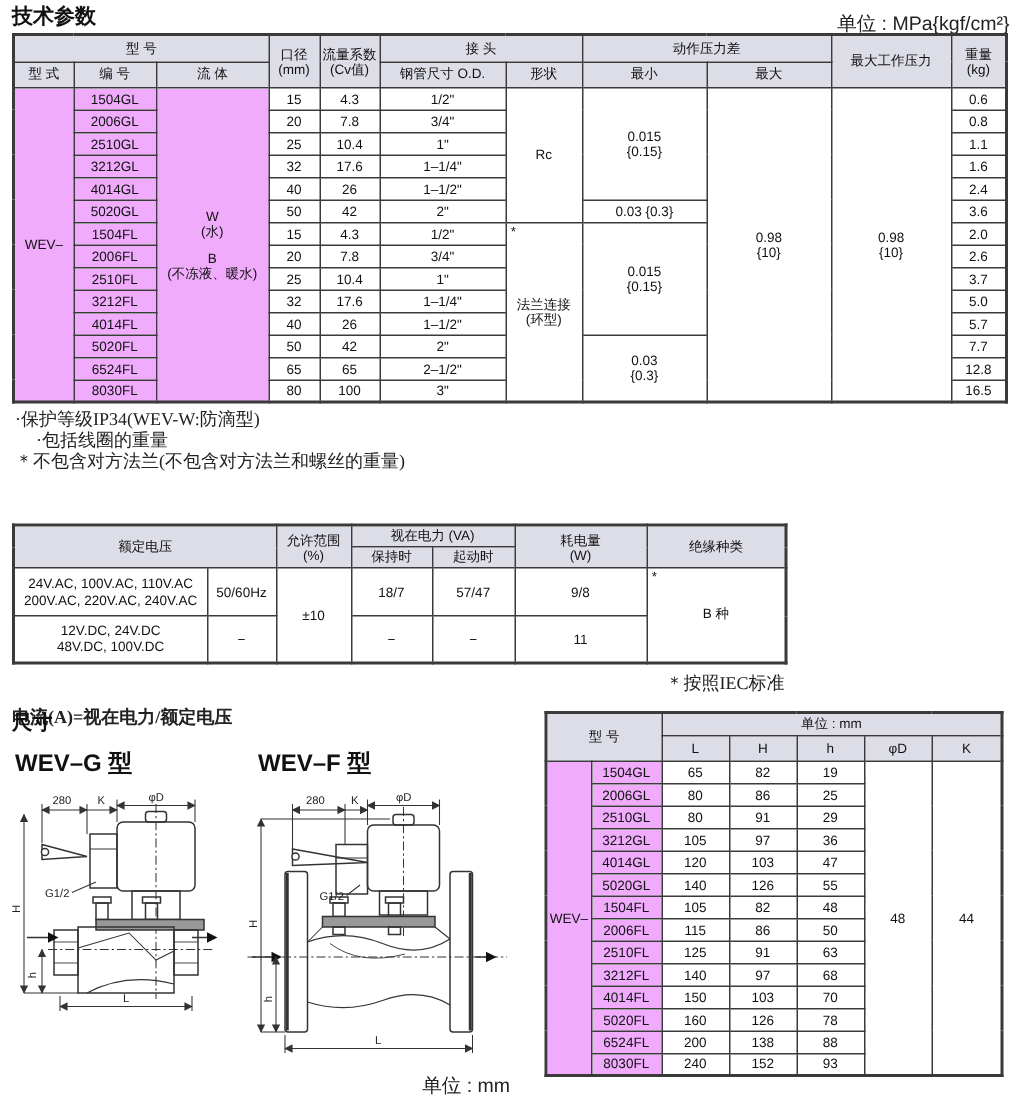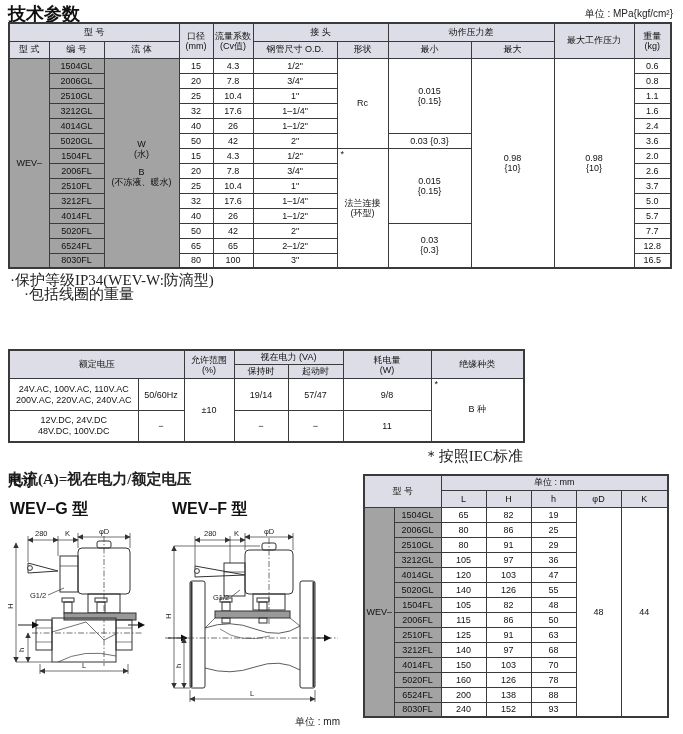--- a/index.html
+++ b/index.html
@@ -1,28 +1,28 @@
 <!DOCTYPE html>
 <html><head>
 <meta charset="utf-8">
 <style>
   html,body { margin:0; padding:0; background:#fff; }
   #page { position:relative; width:683px; height:734px; background:#fff;
           font-family:"Liberation Sans","DejaVu Sans",sans-serif; color:#111; overflow:hidden; }
   .abs { position:absolute; }
-  .h1 { font-size:18px; font-weight:bold; }
+  .h1 { font-size:14px; font-weight:bold; }
   .h2 { font-size:13.5px; font-weight:bold; }
   .sub { font-size:16px; font-weight:bold; }
-  .unit { font-size:10px; color:#222; }
-  .note { font-family:"Liberation Serif","DejaVu Serif",serif; font-size:15px; color:#222; white-space:nowrap; }
+  .unit { font-size:13px; color:#222; }
+  .note { font-family:"Liberation Serif","DejaVu Serif",serif; font-size:12px; color:#222; white-space:nowrap; }
   table.t { border-collapse:collapse; table-layout:fixed; border:2px solid #3a3a3a; }
   .t td, .t th { border:1px solid #3a3a3a; font-size:9px; font-weight:normal;
                  padding:0; text-align:center; vertical-align:middle; overflow:hidden; }
   .hd { background:#dcdde6; font-weight:bold; }
-  .lbl { background:#a3a3a3; font-weight:bold; }
+  .lbl { background:#f0abfc; font-weight:bold; }
   .sm div { line-height:10px; }
   .vleft { text-align:left; padding-left:4px; }
   .vleft div { line-height:11px; }
   .rel { position:relative; }
   .mark { position:absolute; top:1px; left:3px; font-size:9px; line-height:9px; }
   .gap { height:8px; }
   svg text { font-family:"Liberation Sans","DejaVu Sans",sans-serif; font-size:7.5px; fill:#222; }
   svg { display:block; }
 </style>
 </head>
@@ -207,20 +207,21 @@
       <td>80</td>
       <td>100</td>
       <td>3"</td>
       <td>16.5</td>
     </tr>
   </tbody>
     </table>
 
   <div class="abs note" style="left:10px;top:271px;">·保护等级IP34(WEV-W:防滴型)</div>
   <div class="abs note" style="left:24px;top:285px;">·包括线圈的重量</div>
+  <div class="abs note" style="left:10px;top:299px;">＊不包含对方法兰(不包含对方法兰和螺丝的重量)</div>
 
 
   <table class="t abs" style="left:8px;top:349px;width:515px;">
     <colgroup>
       <col style="width:129px">
         <col style="width:46px">
         <col style="width:50px">
         <col style="width:54px">
       <col style="width:55px">
         <col style="width:88px">
@@ -244,21 +245,21 @@
       <th class="hd">保持时</th>
       <th class="hd">起动时</th>
     </tr>
     <tr style="height:32px">
       <td class="vleft">
             <div>24V.AC, 100V.AC, 110V.AC</div>
             <div>200V.AC, 220V.AC, 240V.AC</div>
           </td>
       <td>50/60Hz</td>
       <td rowspan="2">±10</td>
-      <td>19/14</td>
+      <td>18/7</td>
       <td>57/47</td>
       <td>9/8</td>
       <td class="rel" rowspan="2">
         <span class="mark">*</span>
         <span>B 种</span>
       </td>
     </tr>
     <tr style="height:31px">
       <td class="vleft">
             <div>12V.DC, 24V.DC</div>

